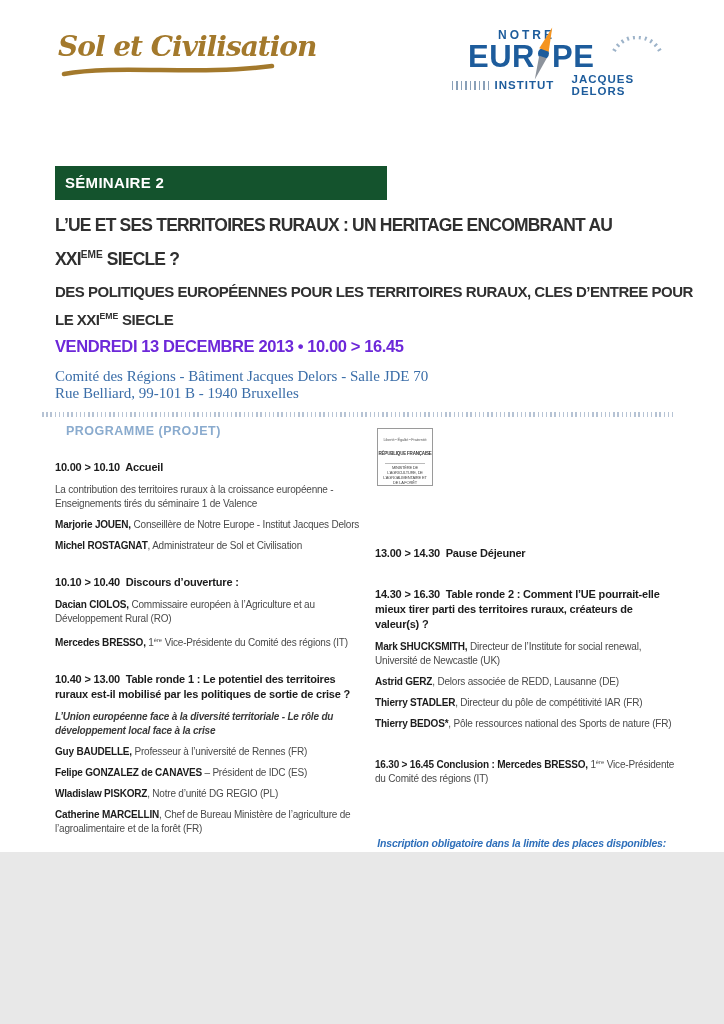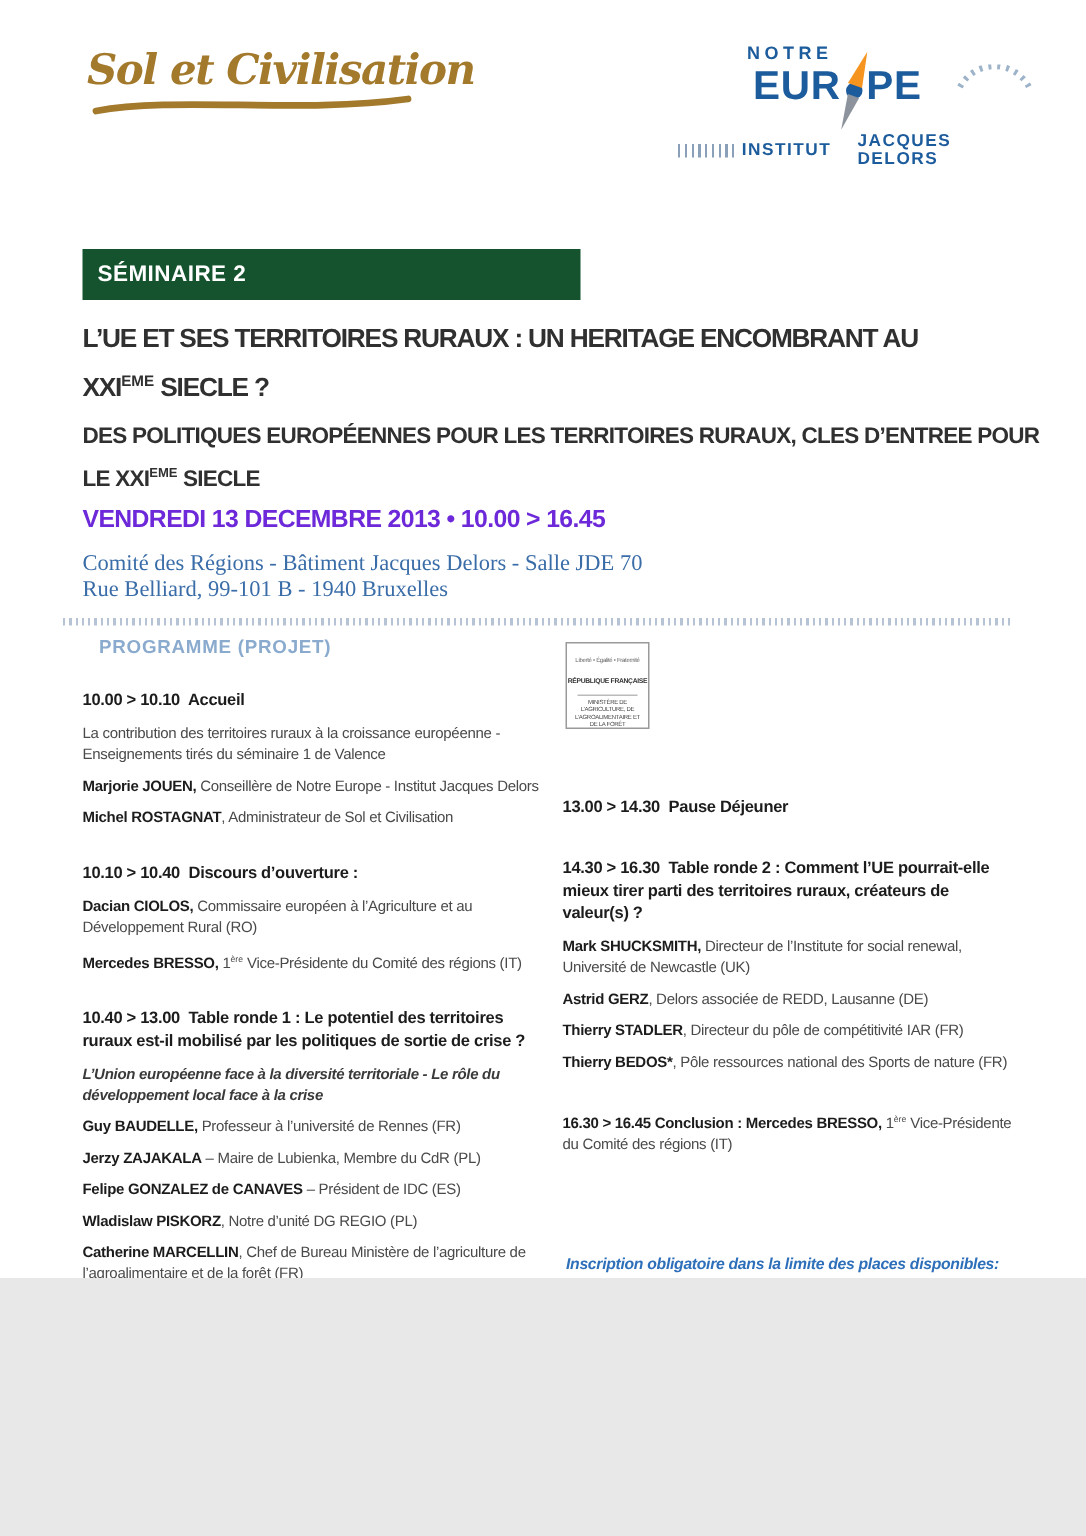--- a/index.html
+++ b/index.html
@@ -7,30 +7,30 @@
         font-family:"Liberation Sans","DejaVu Sans",sans-serif;overflow:hidden;}
 
   
   .sol-logo{position:absolute;left:58px;top:30px;width:225px;color:#a3792c;}
   .sol-text{font-family:"DejaVu Serif","Liberation Serif",serif;font-style:italic;font-weight:bold;
             font-size:28px;letter-spacing:-1px;white-space:nowrap;}
   .sol-swoosh{display:block;margin-top:-2px;}
 
   .ne-logo{position:absolute;left:452px;top:28px;width:218px;color:#1d5c9c;}
   .ne-notre{margin-left:46px;font-size:12px;font-weight:bold;letter-spacing:3px;}
-  .ne-big{margin-left:50px;font-size:27px;font-weight:bold;letter-spacing:.5px;display:flex;align-items:center;line-height:30px;}
+  .ne-big{margin-left:16px;font-size:31px;font-weight:bold;letter-spacing:.5px;display:flex;align-items:flex-start;line-height:30px;}
   .ne-o{position:relative;display:inline-block;width:11px;height:11px;background:#1d5c9c;border-radius:50%;margin:6px 3px 0 3px;}
   .needle-up{position:absolute;left:1px;bottom:9px;width:0;height:0;border-left:5px solid transparent;
              border-right:5px solid transparent;border-bottom:24px solid #f5941f;
              transform:rotate(20deg);transform-origin:bottom center;}
   .needle-down{position:absolute;left:1px;top:9px;width:0;height:0;border-left:4px solid transparent;
              border-right:4px solid transparent;border-top:24px solid #8d939c;
              transform:rotate(20deg);transform-origin:top center;}
   .ne-arc{position:absolute;left:72px;top:-12px;}
-  .ne-sub{margin-top:16px;display:flex;align-items:center;font-size:11.5px;font-weight:bold;letter-spacing:1px;gap:5px;justify-content:space-between;}
+  .ne-sub{margin-top:1px;display:flex;align-items:center;font-size:11.5px;font-weight:bold;letter-spacing:1px;gap:5px;justify-content:space-between;}
   .ne-ticks{display:inline-block;width:46px;height:9px;
             background:repeating-linear-gradient(90deg,#8aa0b8 0 1.5px,transparent 1.5px 4.5px);}
   .ne-spacer{display:inline-block;width:9px;}
 
   
   .banner{position:absolute;left:55px;top:166px;width:332px;height:34px;background:#14532d;color:#ffffff;
           font-size:15px;font-weight:bold;line-height:34px;padding-left:10px;box-sizing:border-box;letter-spacing:.3px;}
   .title{position:absolute;left:55px;top:210px;width:625px;color:#303030;font-weight:bold;}
   .title-main{font-size:17.5px;line-height:30px;letter-spacing:-.8px;white-space:nowrap;font-stretch:condensed;}
   .title-sub{font-size:15px;line-height:24px;letter-spacing:-.5px;white-space:nowrap;font-stretch:condensed;}
@@ -64,21 +64,21 @@
   .leftcol{position:absolute;left:55px;top:452px;width:313px;}
   .rightcol{position:absolute;left:375px;top:428px;width:302px;}
   .leftcol,.rightcol{color:#4a4a4a;font-size:10px;line-height:14px;letter-spacing:-.2px;font-stretch:condensed;}
   .sec{margin-bottom:22px;}
   .leftcol .sec:first-child{margin-top:8px;}
   .ph{margin:0 0 8px;font-size:11px;line-height:15px;color:#1c1c1c;font-weight:bold;white-space:pre-wrap;}
   .pt{margin:0 0 7px;}
   .theme{margin:0 0 7px;font-style:italic;font-weight:bold;color:#3a3a3a;}
   .sp{margin:0 0 7px;}
   .sp strong{color:#1c1c1c;}
-  .pause-h{margin-top:45px;}
+  .pause-h{margin-top:60px;}
   .tr2{margin-top:26px;}
   .concl{margin-top:24px;}
 
   
   .inscription{position:absolute;right:58px;top:835px;width:330px;text-align:right;color:#2e6fba;
                font-style:italic;font-size:10.5px;line-height:16px;font-weight:bold;letter-spacing:-.2px;}
   .inscription .email{text-decoration:underline;cursor:pointer;}
 
   
   .footer-band{position:absolute;left:0;top:941px;width:724px;height:83px;background:#5b90c5;
@@ -166,21 +166,20 @@
     <section class="sec">
       <h4 class="ph">10.10 &gt; 10.40  Discours d’ouverture :</h4>
       <p class="sp"><strong>Dacian CIOLOS,</strong><span> Commissaire européen à l’Agriculture et au Développement Rural (RO)</span></p>
       <p class="sp"><strong>Mercedes BRESSO,</strong><span> 1</span><span class="sup">ère</span><span> Vice-Présidente du Comité des régions (IT)</span></p>
     </section>
 
     <section class="sec">
       <h4 class="ph">10.40 &gt; 13.00  Table ronde 1 : Le potentiel des territoires ruraux est-il mobilisé par les politiques de sortie de crise ?</h4>
       <p class="theme">L’Union européenne face à la diversité territoriale - Le rôle du développement local face à la crise</p>
       <p class="sp"><strong>Guy BAUDELLE,</strong><span> Professeur à l’université de Rennes (FR)</span></p>
-      <p class="sp"><strong>Jerzy ZAJAKALA</strong><span> – Maire de Lubienka, Membre du CdR (PL)</span></p>
       <p class="sp"><strong>Felipe GONZALEZ de CANAVES</strong><span> – Président de IDC (ES)</span></p>
       <p class="sp"><strong>Wladislaw PISKORZ</strong><span>, Notre d’unité DG REGIO (PL)</span></p>
       <p class="sp"><strong>Catherine MARCELLIN</strong><span>, Chef de Bureau Ministère de l’agriculture de l’agroalimentaire et de la forêt (FR)</span></p>
     </section>
 
   </div>
 
   <div class="rightcol">
 
     <div class="ministry">

